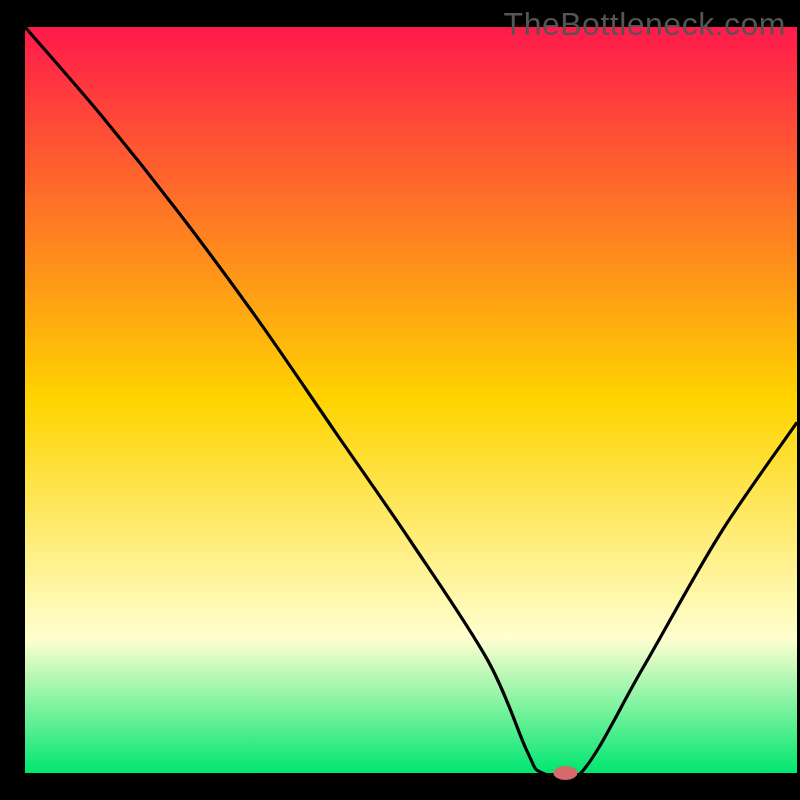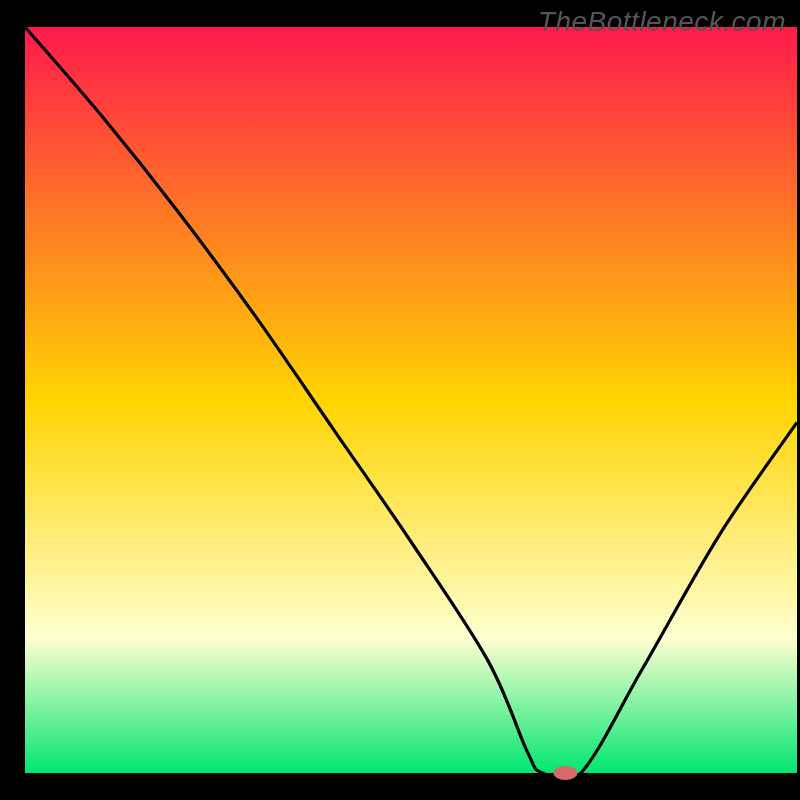--- a/index.html
+++ b/index.html
@@ -15,26 +15,25 @@
     width: 800px;
     height: 800px;
     background: #000;
   }
   .watermark {
     position: absolute;
     top: 6px;
     right: 14px;
     color: #555;
     font-family: Arial, Helvetica, sans-serif;
-    font-size: 28px;
+    font-size: 32px;
     font-weight: 500;
     letter-spacing: 0.5px;
     z-index: 3;
     user-select: none;
-    font-style: italic;
   }
   svg {
     position: absolute;
     top: 0;
     left: 0;
   }
 </style>
 </head>
 <body>
 

